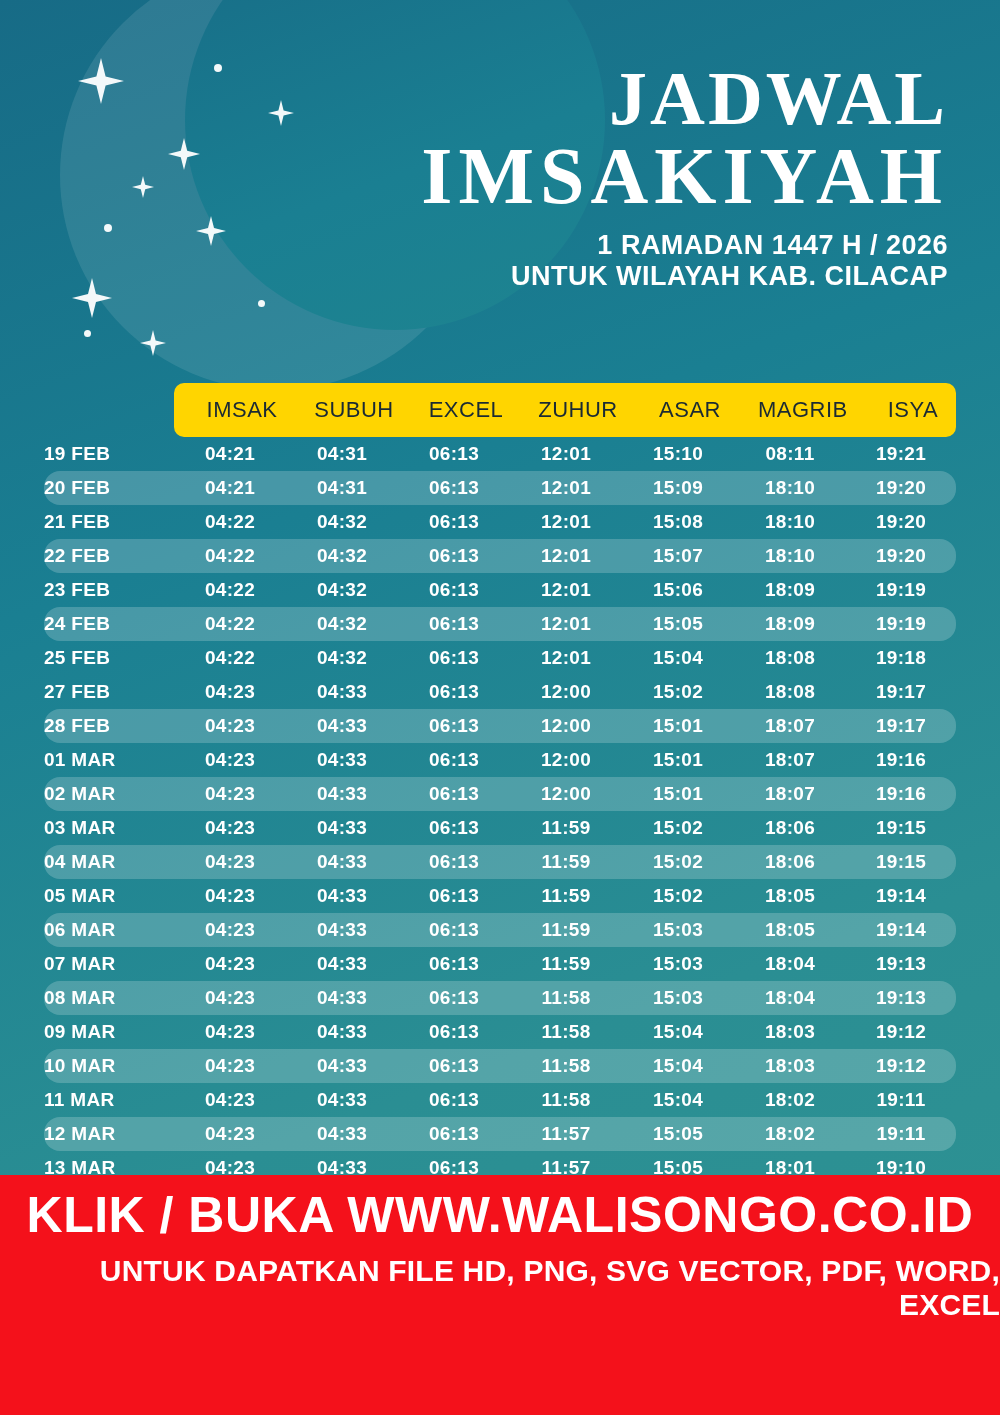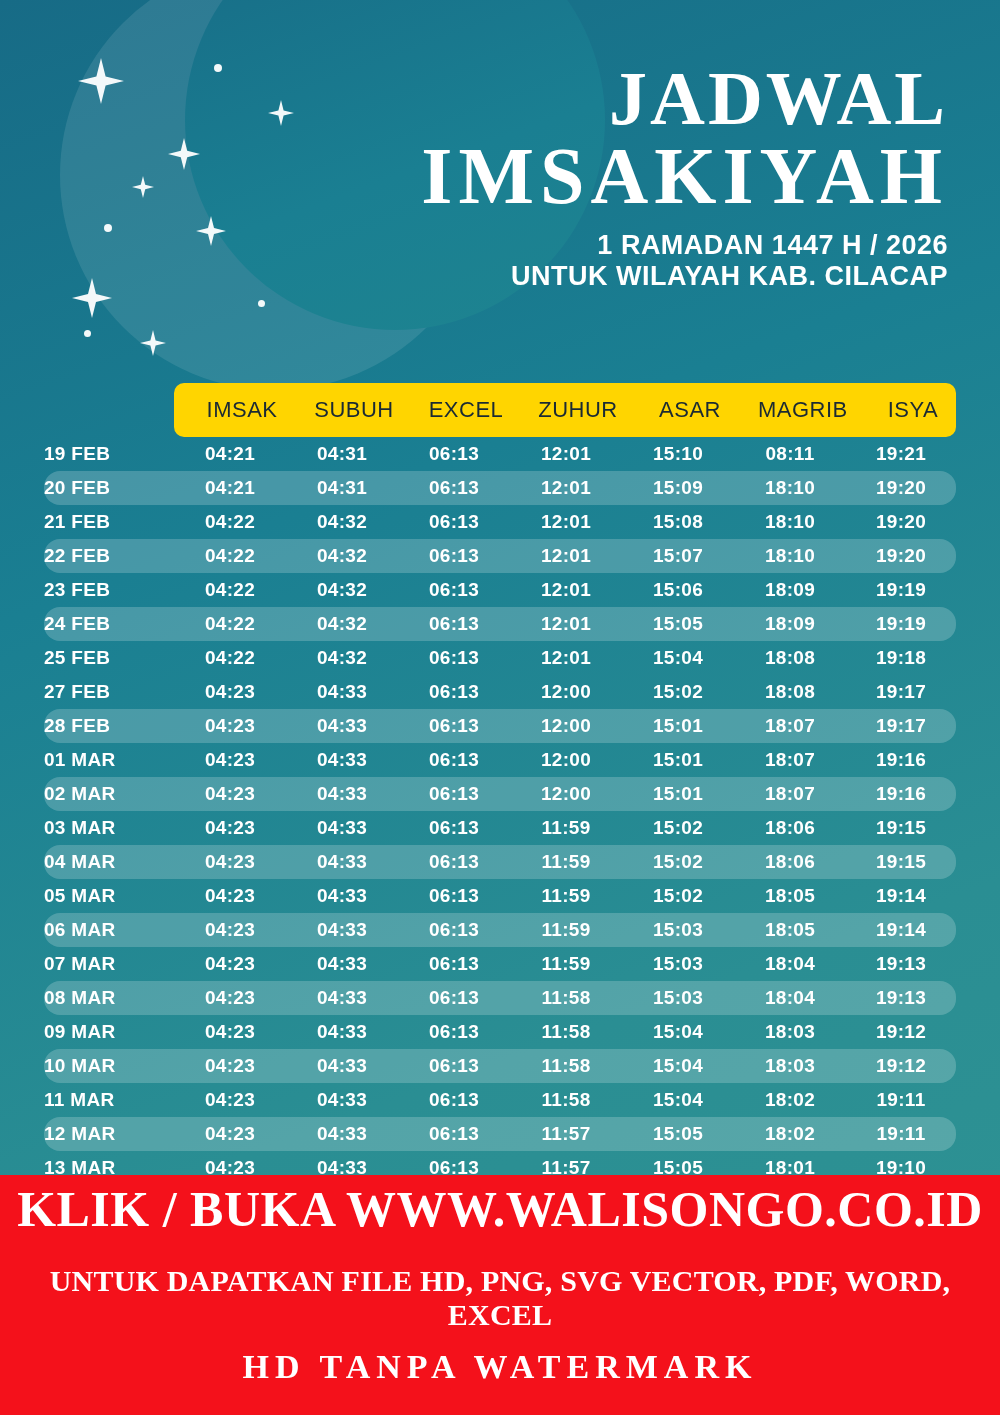--- a/index.html
+++ b/index.html
@@ -119,34 +119,34 @@
 
   
   .footer {
     position: absolute;
     left: 0; bottom: 0;
     width: 1000px;
     height: 240px;
     background: #f4111b;
     color: #ffffff;
     text-align: center;
-    padding-top: 8px;
-    font-family: Liberation Serif, serif;
+    padding-top: 14px;
   }
   .f1 {
     font-size: 50px;
     font-weight: bold;
     letter-spacing: 0.5px;
     line-height: 1.05;
   }
   .f2 {
-    margin-top: 28px;
+    margin-top: 12px;
     font-size: 30px;
     font-weight: bold;
     letter-spacing: 0.2px;
+    text-align: right;
   }
   .f3 {
     margin-top: 16px;
     font-size: 34px;
     font-weight: bold;
     letter-spacing: 6px;
   }
 </style>
 </head>
 <body>
@@ -440,16 +440,15 @@
             <td>18:00</td>
             <td>19:09</td>
           </tr>
         </tbody>
     </table>
   </div>
 
   <div class="footer">
     <div class="f1">KLIK / BUKA WWW.WALISONGO.CO.ID</div>
     <div class="f2">UNTUK DAPATKAN FILE HD, PNG, SVG VECTOR, PDF, WORD, EXCEL</div>
-    <div class="f3">HD TANPA WATERMARK</div>
   </div>
 
 </div>
 
 </body></html>

